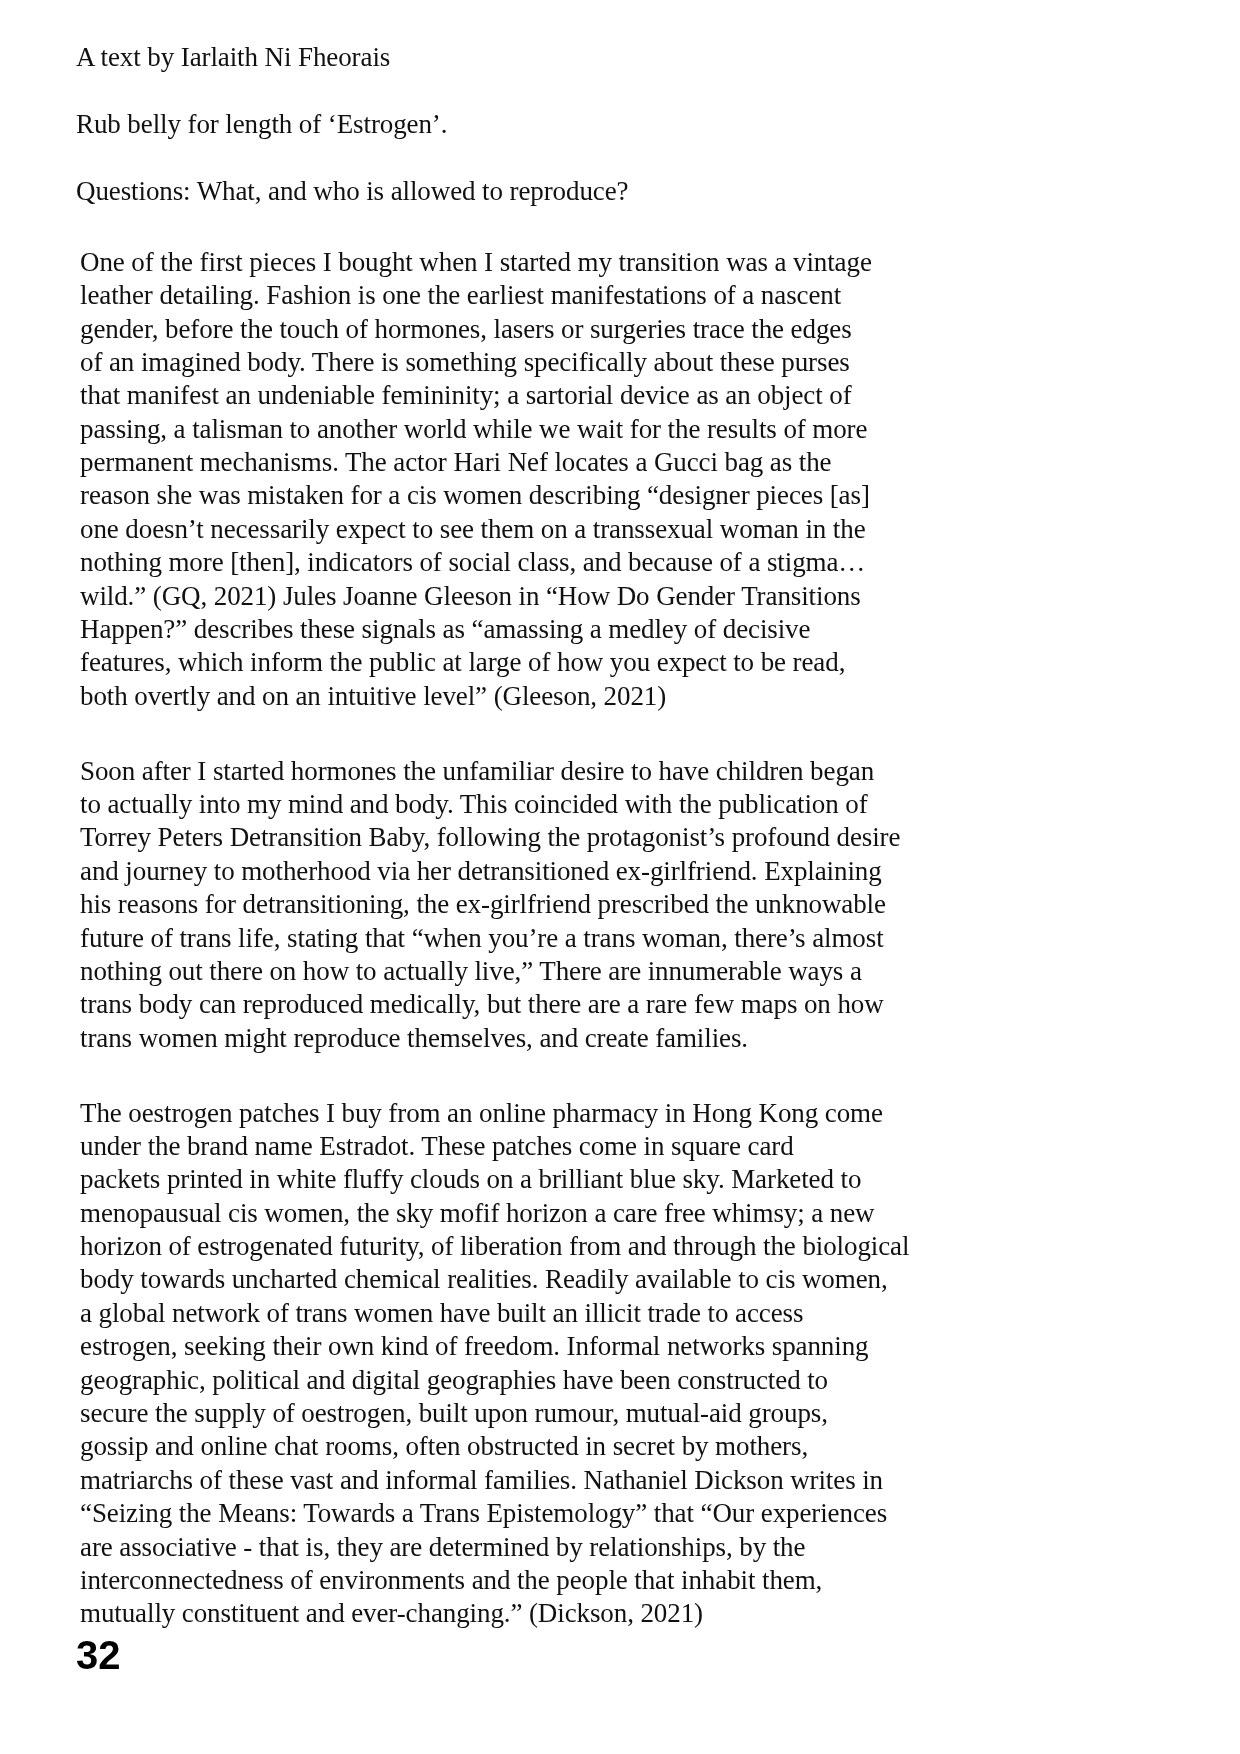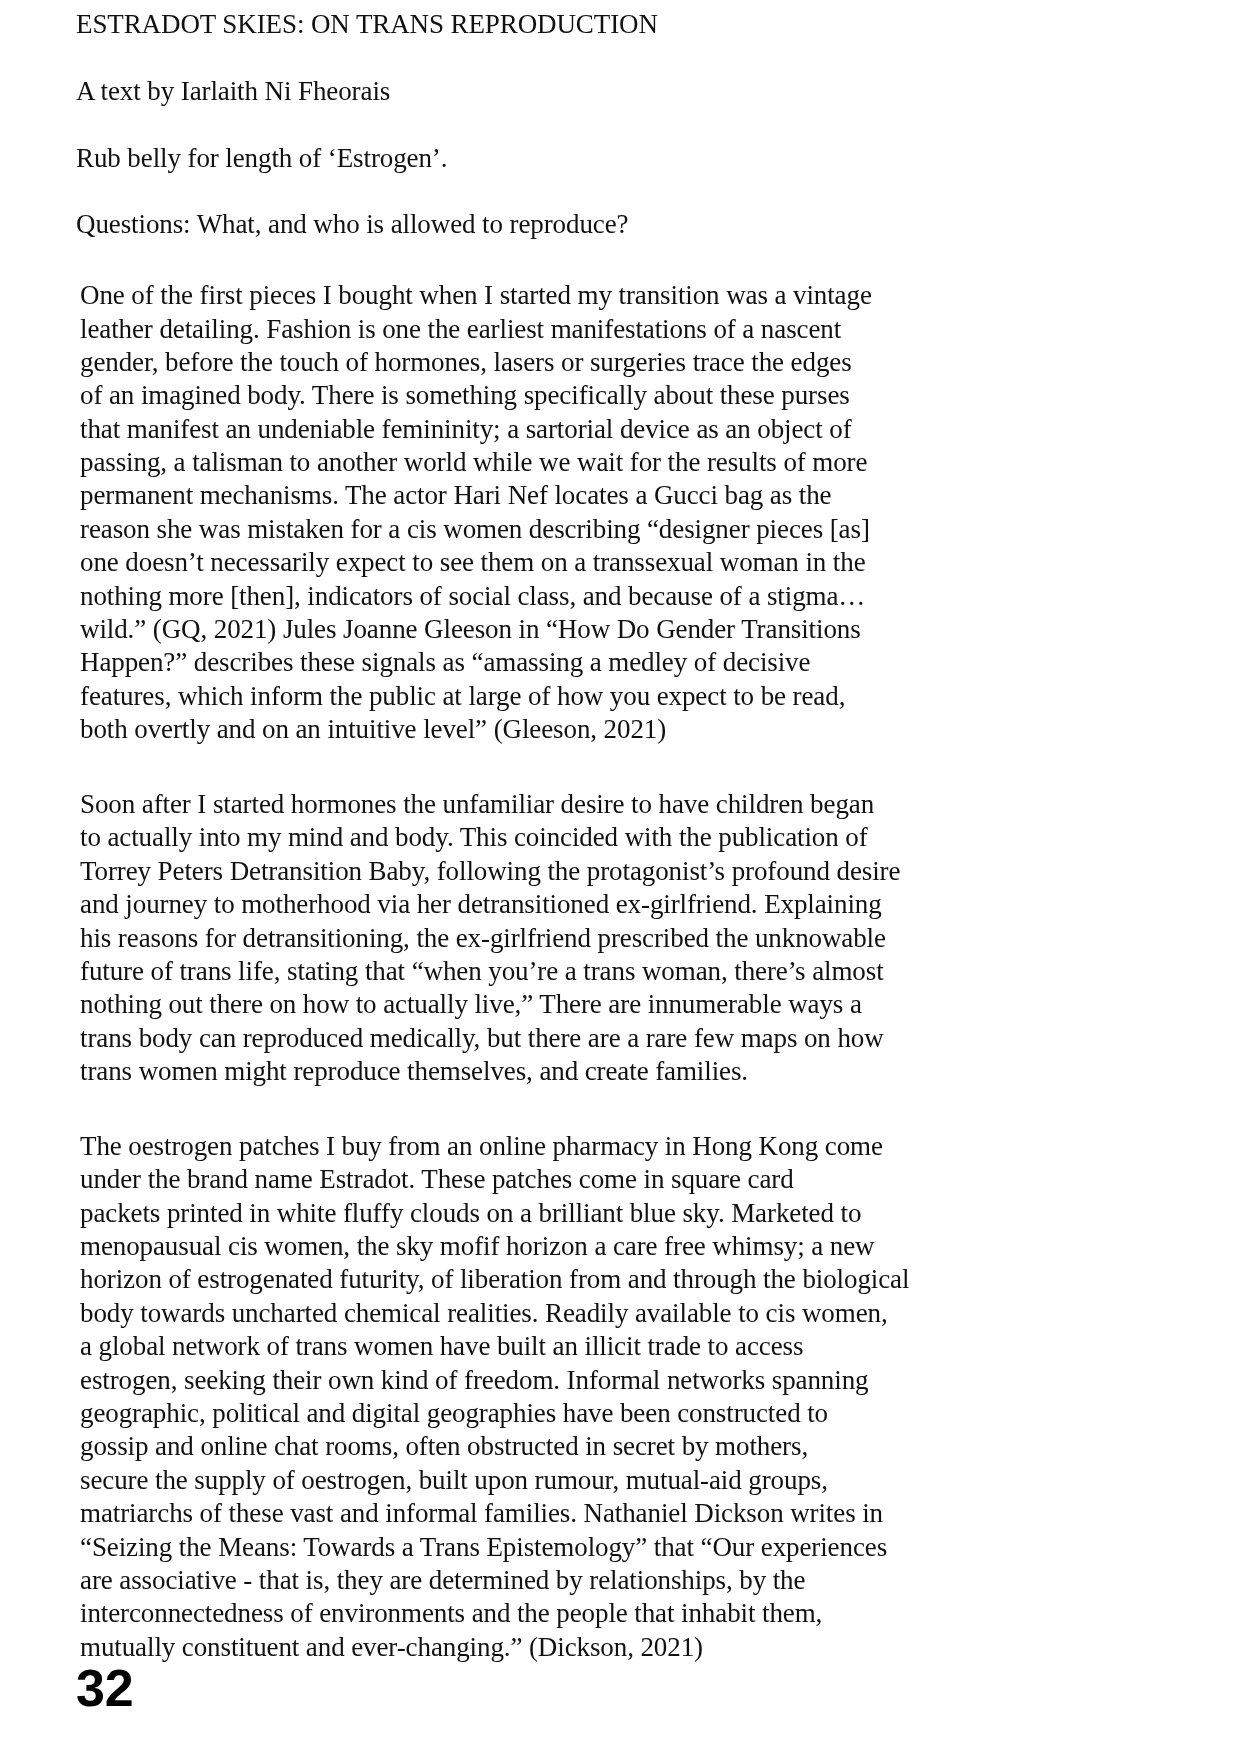--- a/index.html
+++ b/index.html
@@ -8,29 +8,28 @@
     position: absolute; left: 76px; top: 8px; width: 1100px;
     font-family: "Liberation Serif", "DejaVu Serif", serif;
     font-size: 27px; line-height: 33.4px; color: #111111;
     letter-spacing: -0.1px;
   }
   .line { display: block; white-space: nowrap; height: 33.4px; }
   .blank { height: 33.4px; }
   .para { margin: 4px; }
   .pagenum {
     font-family: "Liberation Sans", "DejaVu Sans", sans-serif;
-    font-weight: bold; font-size: 52px; line-height: 40px;
+    font-weight: bold; font-size: 40px; line-height: 40px;
     color: #000;
   }
 </style>
 </head>
 <body>
 
 <div class="page">
-  <span class="line">ESTRADOT SKIES: ON TRANS REPRODUCTION</span>
   <div class="blank"></div>
   <span class="line">A text by Iarlaith Ni Fheorais</span>
   <div class="blank"></div>
   <span class="line">Rub belly for length of ‘Estrogen’.</span>
   <div class="blank"></div>
   <span class="line">Questions: What, and who is allowed to reproduce?</span>
   <div class="blank"></div>
 
   <div class="para">
     <span class="line">One of the first pieces I bought when I started my transition was a vintage</span>
@@ -66,22 +65,22 @@
   <div class="para">
     <span class="line">The oestrogen patches I buy from an online pharmacy in Hong Kong come</span>
     <span class="line">under the brand name Estradot. These patches come in square card</span>
     <span class="line">packets printed in white fluffy clouds on a brilliant blue sky. Marketed to</span>
     <span class="line">menopausual cis women, the sky mofif horizon a care free whimsy; a new</span>
     <span class="line">horizon of estrogenated futurity, of liberation from and through the biological</span>
     <span class="line">body towards uncharted chemical realities. Readily available to cis women,</span>
     <span class="line">a global network of trans women have built an illicit trade to access</span>
     <span class="line">estrogen, seeking their own kind of freedom. Informal networks spanning</span>
     <span class="line">geographic, political and digital geographies have been constructed to</span>
+    <span class="line">secure the supply of oestrogen, built upon rumour, mutual-aid groups,</span>
     <span class="line">gossip and online chat rooms, often obstructed in secret by mothers,</span>
-    <span class="line">secure the supply of oestrogen, built upon rumour, mutual-aid groups,</span>
     <span class="line">matriarchs of these vast and informal families. Nathaniel Dickson writes in</span>
     <span class="line">“Seizing the Means: Towards a Trans Epistemology” that “Our experiences</span>
     <span class="line">are associative - that is, they are determined by relationships, by the</span>
     <span class="line">interconnectedness of environments and the people that inhabit them,</span>
     <span class="line">mutually constituent and ever-changing.” (Dickson, 2021)</span>
   </div>
 
   <div class="pagenum">32</div>
 </div>
 

